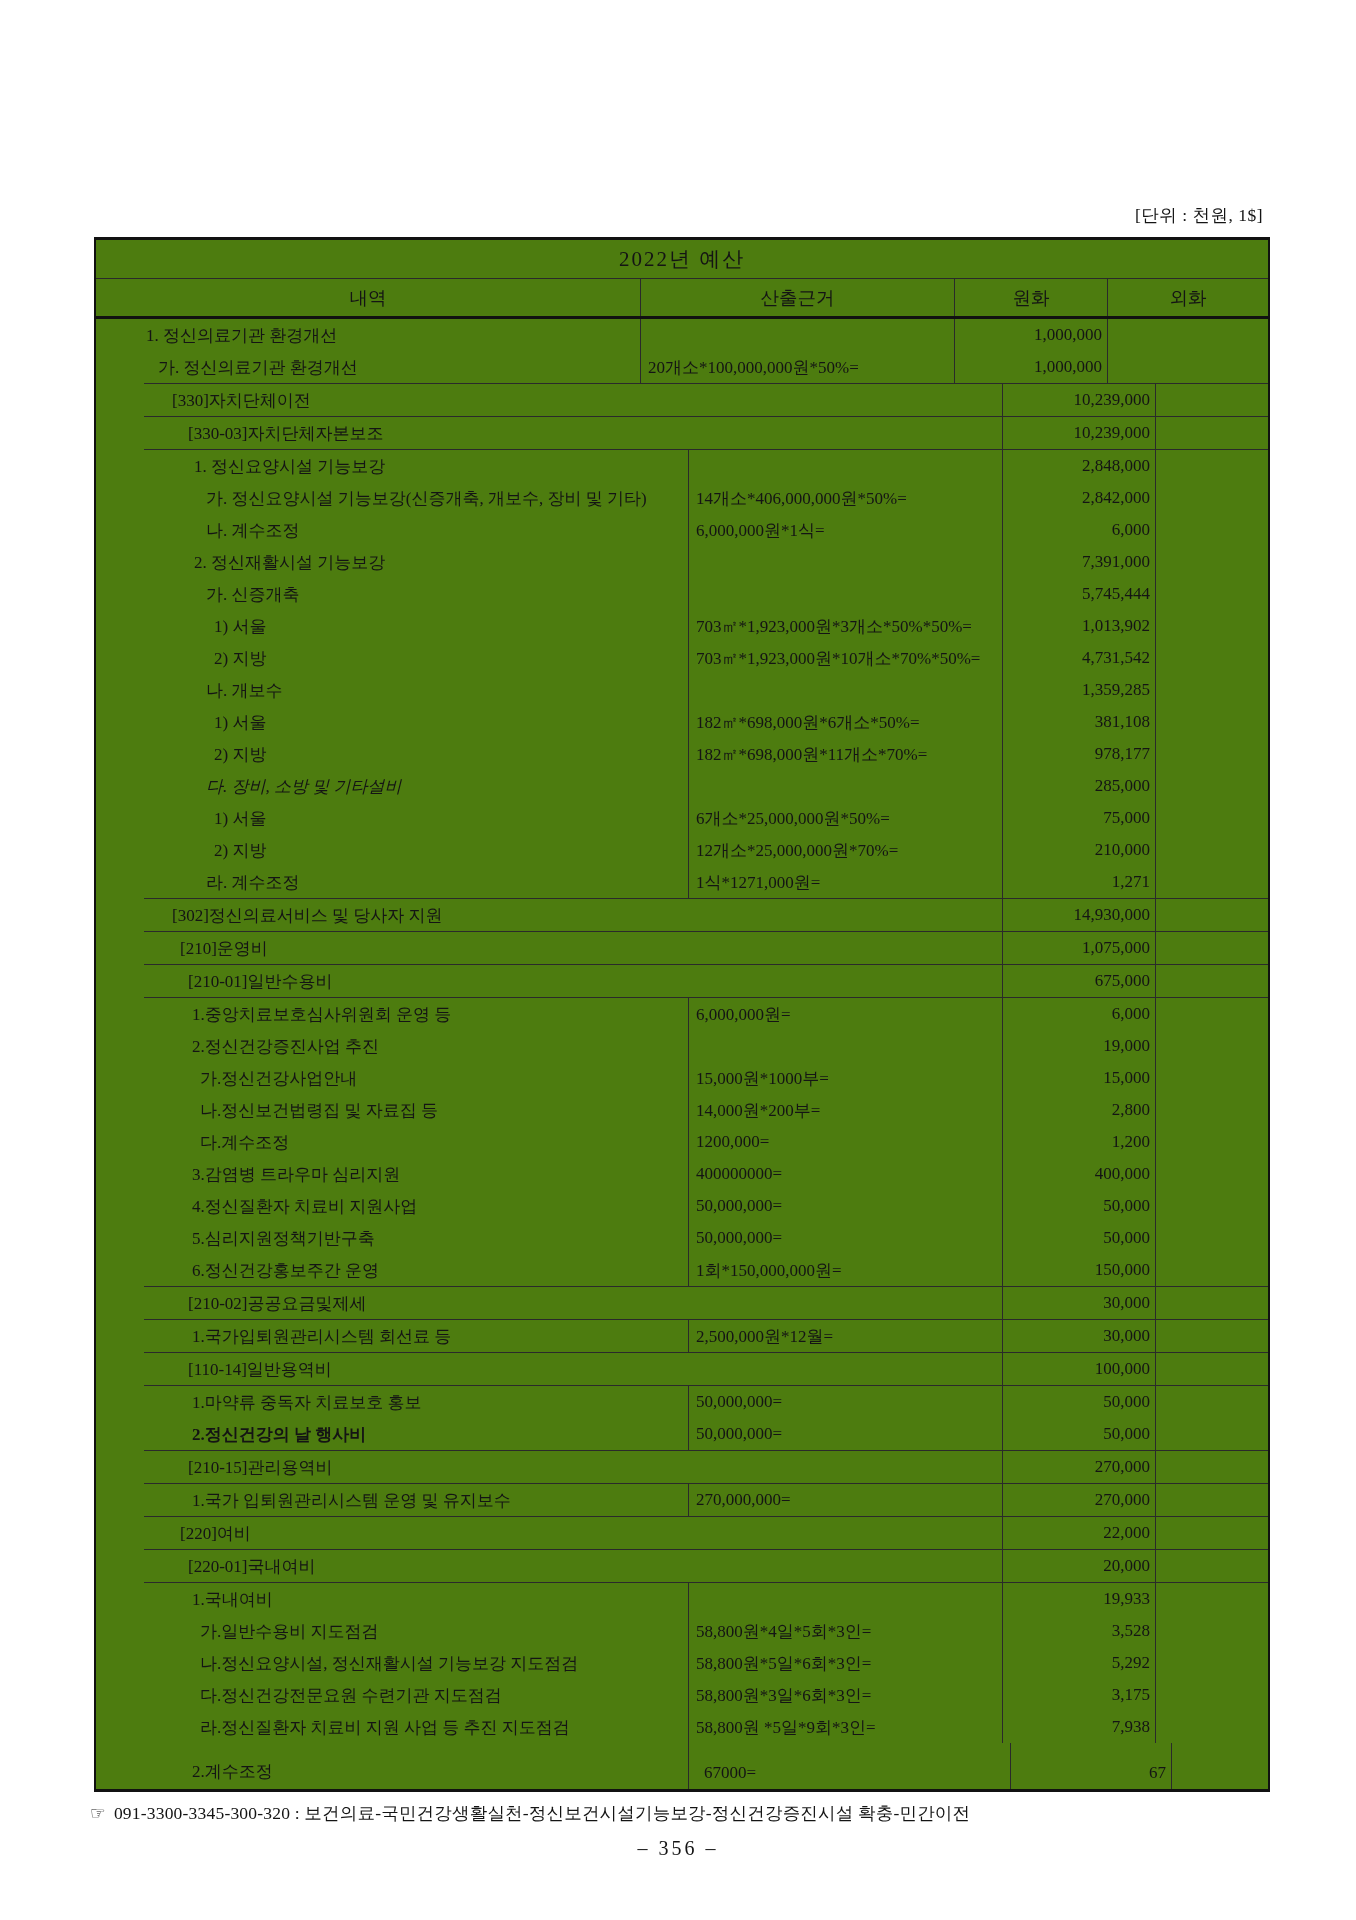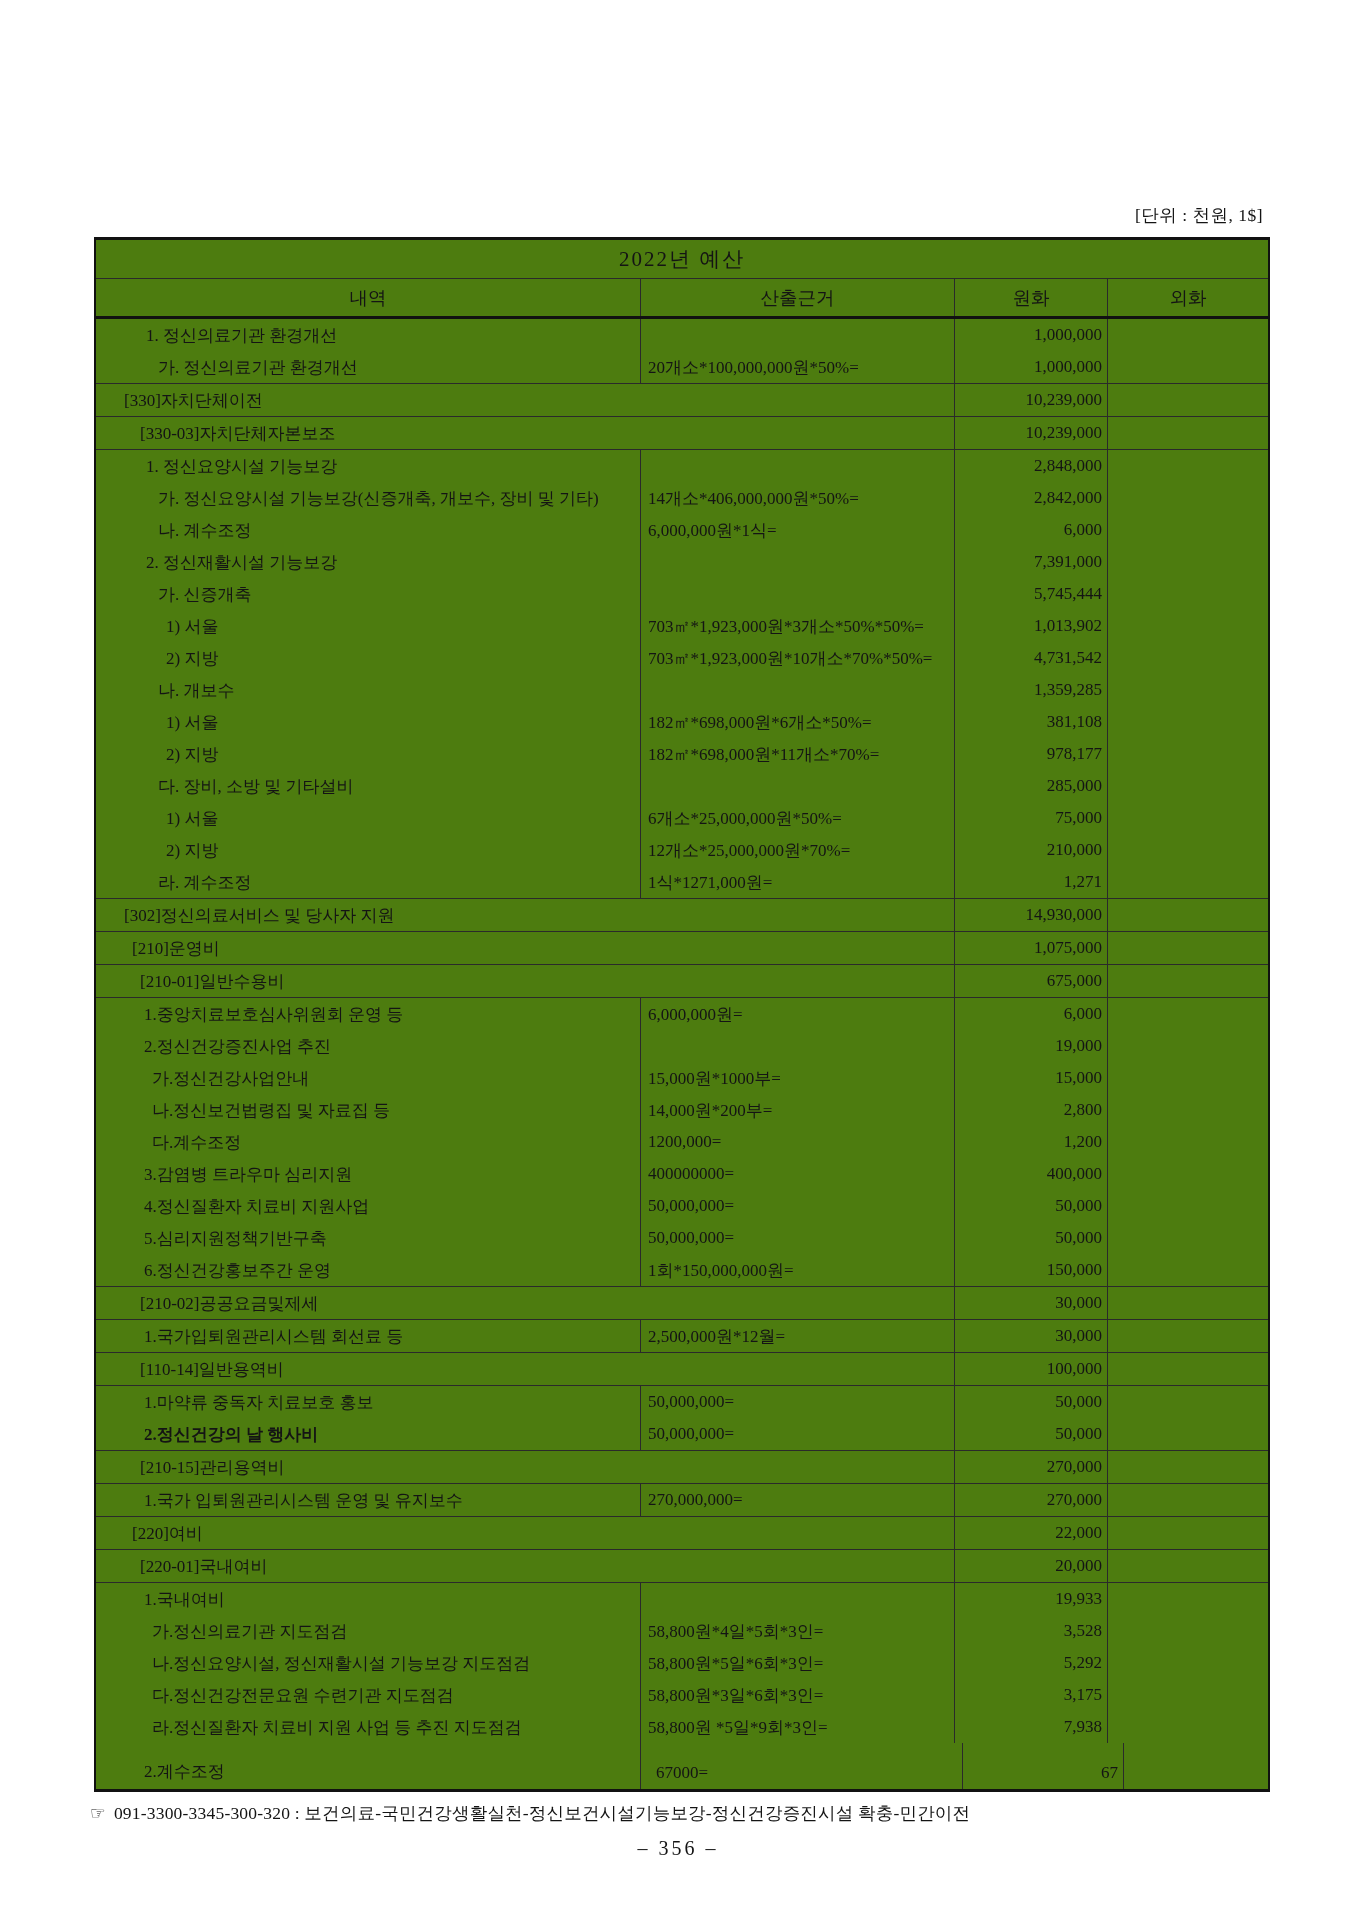--- a/index.html
+++ b/index.html
@@ -33,21 +33,21 @@
   }
   .header-row {
     height:40px; font-size:18.5px;
     border-bottom:3px solid #111;
   }
   .header-row .cell {
     display:flex; align-items:center; justify-content:center;
     height:100%;
   }
   .header-row .cell.bdr { border-right:1px solid #2a2a2a; }
-  .block + .block { border-top:1px solid #2a2a2a; }
+  .block + .block { border-top:1px solid #2a2a2a;margin-left:48px; }
   .row { height:32px; font-size:17px; }
   .cell { min-width:0; white-space:nowrap; overflow:hidden; }
   .c-item {
     height:100%; display:flex; align-items:center;
     border-right:1px solid #2a2a2a; padding-right:4px;
   }
   .c-item.span2 { grid-column:1 / 3; }
   .c-calc {
     height:100%; display:flex; align-items:center;
     border-right:1px solid #2a2a2a; padding-left:7px;
@@ -170,21 +170,21 @@
             <div class="cell c-krw">381,108</div>
             <div class="cell c-fx"></div>
           </div>
           <div class="row grid4">
             <div class="cell c-item" style="padding-left: 70px;">2) 지방</div>
             <div class="cell c-calc">182㎡*698,000원*11개소*70%=</div>
             <div class="cell c-krw">978,177</div>
             <div class="cell c-fx"></div>
           </div>
           <div class="row grid4">
-            <div class="cell c-item" style="padding-left: 62px;">다. 장비, 소방 및 기타설비</div>
+            <div class="cell c-item" style="padding-left: 62px; font-style: italic;">다. 장비, 소방 및 기타설비</div>
             <div class="cell c-calc"></div>
             <div class="cell c-krw">285,000</div>
             <div class="cell c-fx"></div>
           </div>
           <div class="row grid4">
             <div class="cell c-item" style="padding-left: 70px;">1) 서울</div>
             <div class="cell c-calc">6개소*25,000,000원*50%=</div>
             <div class="cell c-krw">75,000</div>
             <div class="cell c-fx"></div>
           </div>
@@ -344,21 +344,21 @@
           </div>
         </div>
         <div class="block">
           <div class="row grid4">
             <div class="cell c-item" style="padding-left: 48px;">1.국내여비</div>
             <div class="cell c-calc"></div>
             <div class="cell c-krw">19,933</div>
             <div class="cell c-fx"></div>
           </div>
           <div class="row grid4">
-            <div class="cell c-item" style="padding-left: 56px;">가.정신의료기관 지도점검</div>
+            <div class="cell c-item" style="padding-left: 56px;">가.일반수용비 지도점검</div>
             <div class="cell c-calc">58,800원*4일*5회*3인=</div>
             <div class="cell c-krw">3,528</div>
             <div class="cell c-fx"></div>
           </div>
           <div class="row grid4">
             <div class="cell c-item" style="padding-left: 56px;">나.정신요양시설, 정신재활시설 기능보강 지도점검</div>
             <div class="cell c-calc">58,800원*5일*6회*3인=</div>
             <div class="cell c-krw">5,292</div>
             <div class="cell c-fx"></div>
           </div>

